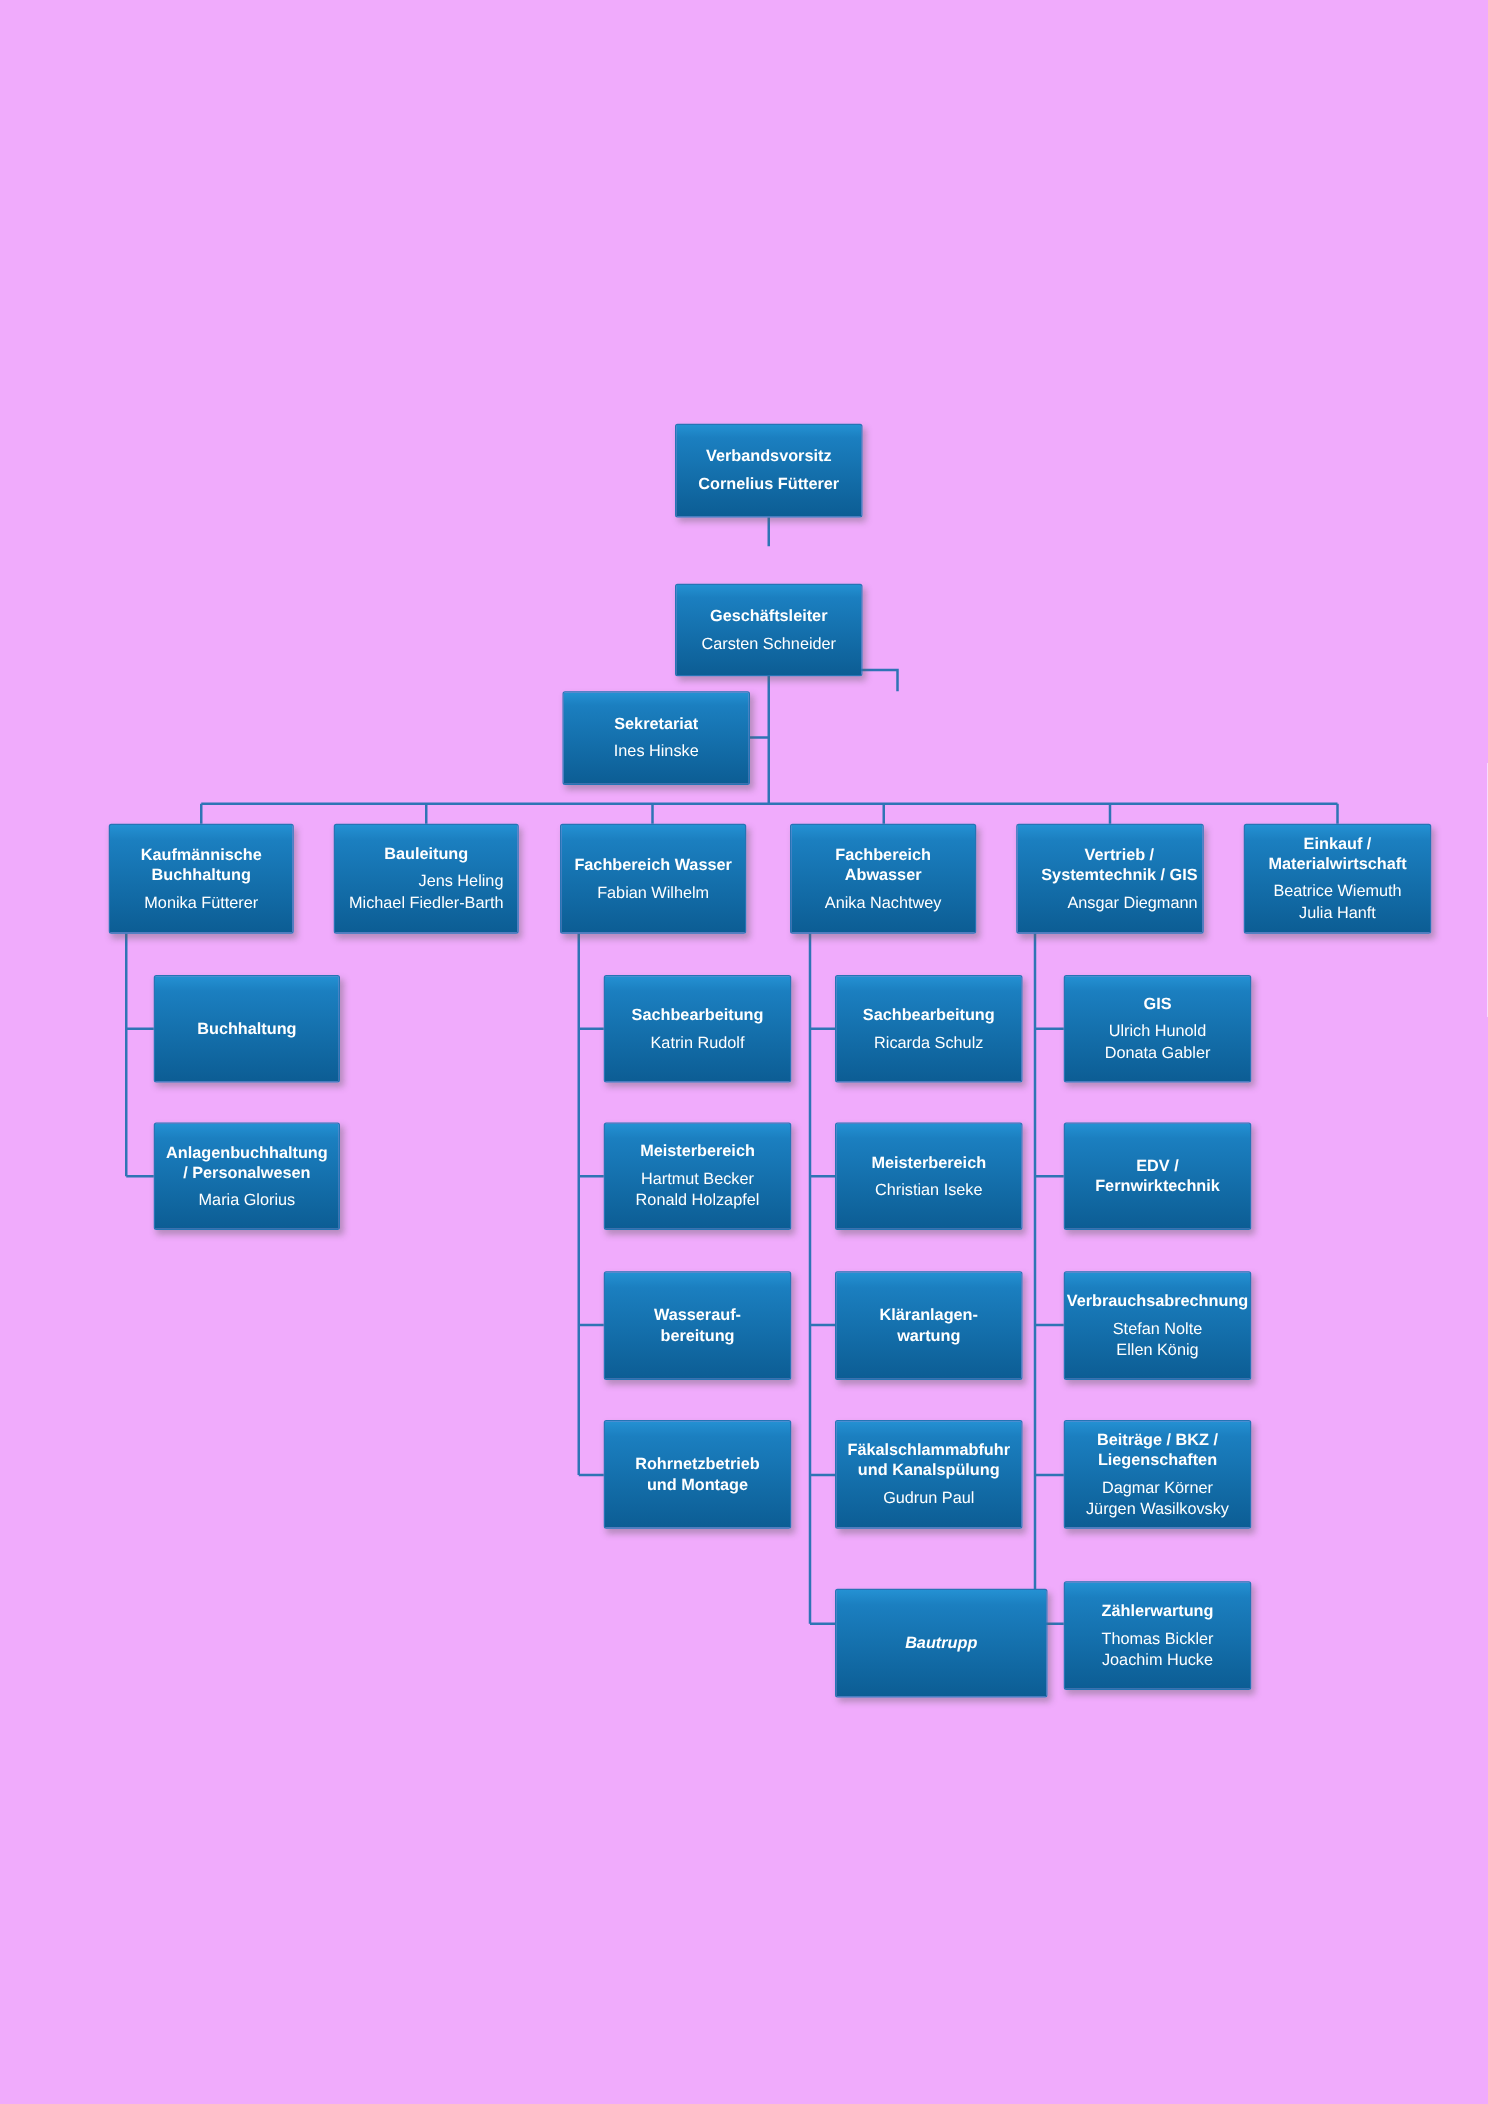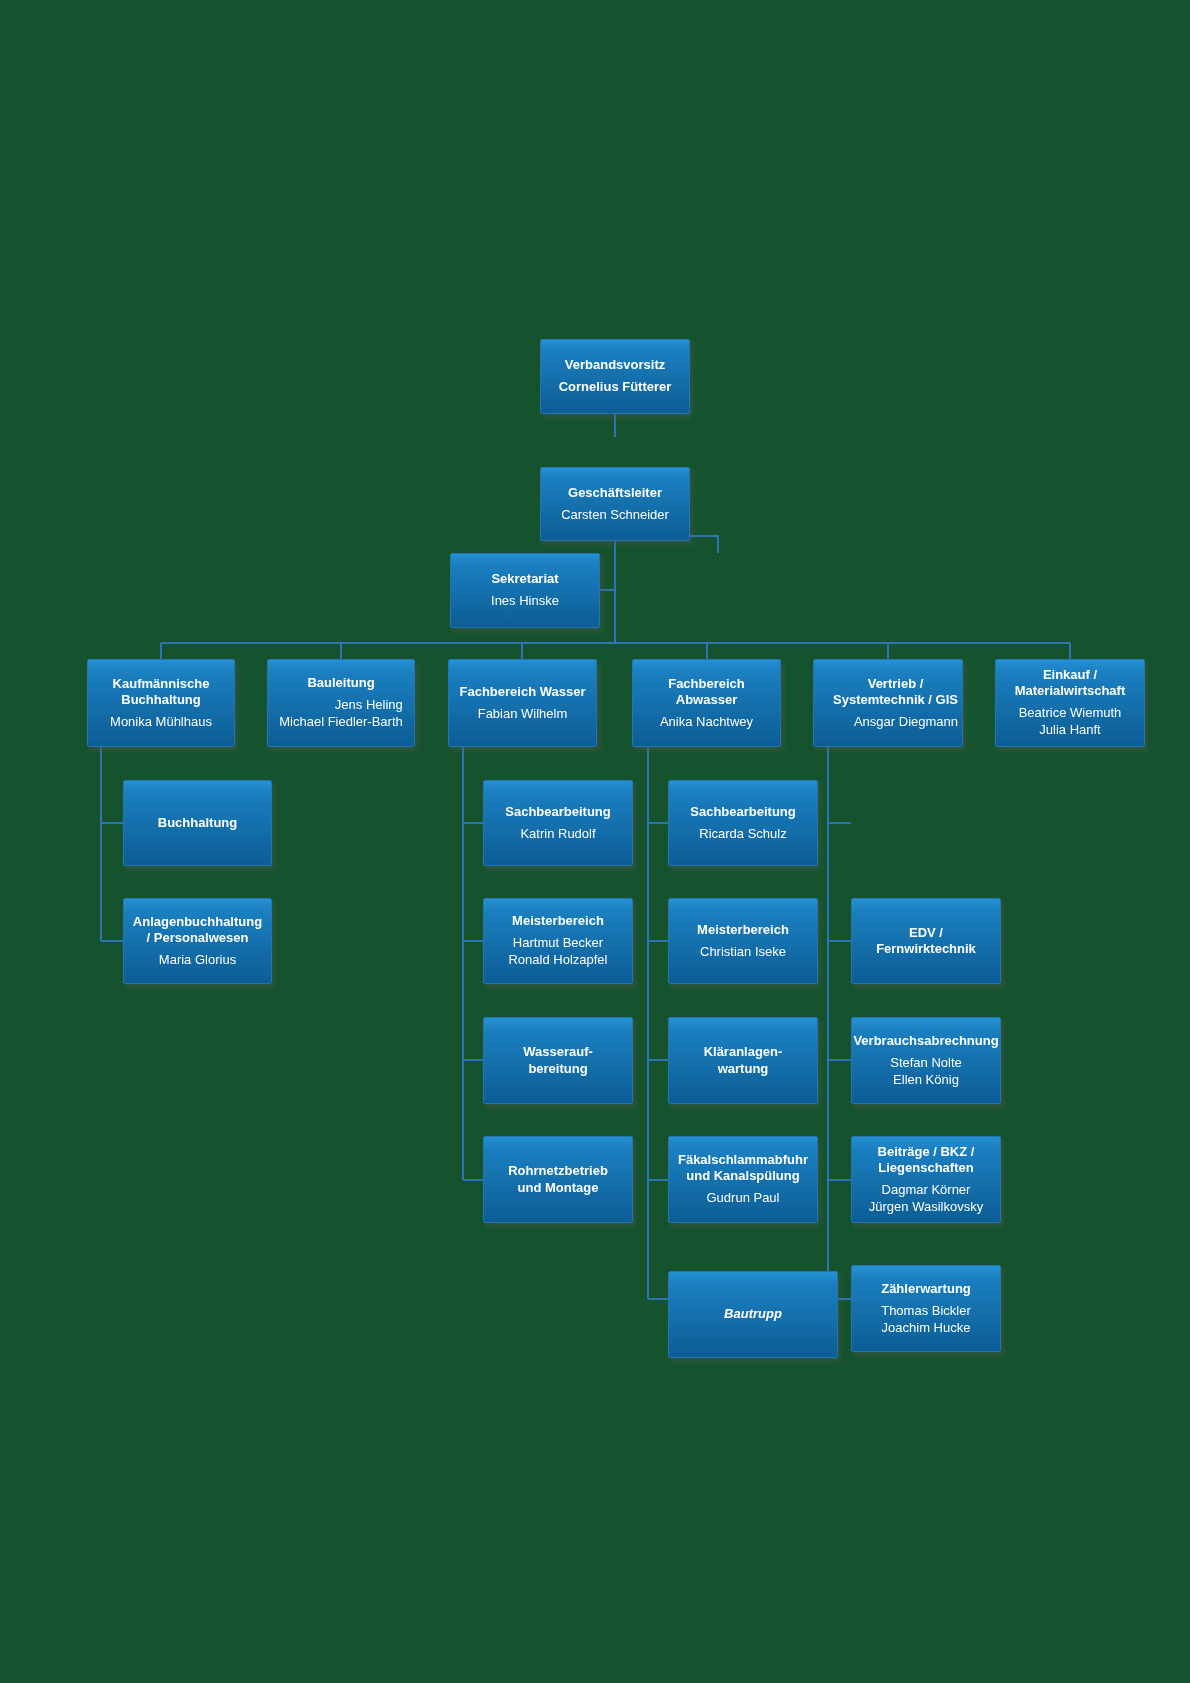--- a/index.html
+++ b/index.html
@@ -1,21 +1,21 @@
 <!DOCTYPE html>
 <html style="--box-top: #2491d3; --box-mid: #1b7fc0; --box-bottom: #0c5d94; --box-border: #2574b5; --connector: #2e74b5; --text: #ffffff;"><head>
 <meta charset="utf-8">
 <title>Org Chart</title>
 <style>
   html,body{margin:0;padding:0;background:#ffffff;}
   .canvas{
     position:relative;
     width:1190px;
     height:1683px;
-    background:#14532d;
+    background:#f0abfc;
     font-family:"Liberation Sans", sans-serif;
     overflow:hidden;
   }
   .connectors{
     position:absolute;
     left:0;top:0;
     width:1190px;
     height:1683px;
   }
   .connectors path{
@@ -85,21 +85,21 @@
 
   <div class="node" style="left:450px;top:553px;width:150px;height:75px;">
     <div class="title">Sekretariat</div>
     <div class="names">Ines Hinske</div>
   </div>
 
 
   <div class="node" style="left:87px;top:659px;width:148px;height:88px;">
     <div class="title">Kaufmännische
 Buchhaltung</div>
-    <div class="names">Monika Mühlhaus</div>
+    <div class="names">Monika Fütterer</div>
   </div>
 
   <div class="node" style="left:267px;top:659px;width:148px;height:88px;text-align:right;">
     <div class="title">Bauleitung</div>
     <div class="names">Jens Heling
 Michael Fiedler-Barth</div>
   </div>
 
   <div class="node" style="left:448px;top:659px;width:149px;height:88px;">
     <div class="title">Fachbereich Wasser</div>
@@ -174,20 +174,25 @@
   <div class="node" style="left:668px;top:1136px;width:150px;height:87px;">
     <div class="title">Fäkalschlammabfuhr
 und Kanalspülung</div>
     <div class="names">Gudrun Paul</div>
   </div>
 
   <div class="node" style="left:668px;top:1271px;width:170px;height:87px;font-style:italic;">
     <div class="title">Bautrupp</div>
   </div>
 
+  <div class="node" style="left:851px;top:780px;width:150px;height:86px;">
+    <div class="title">GIS</div>
+    <div class="names">Ulrich Hunold
+Donata Gabler</div>
+  </div>
 
   <div class="node" style="left:851px;top:898px;width:150px;height:86px;">
     <div class="title">EDV /
 Fernwirktechnik</div>
   </div>
 
   <div class="node" style="left:851px;top:1017px;width:150px;height:87px;">
     <div class="title">Verbrauchsabrechnung</div>
     <div class="names">Stefan Nolte
 Ellen König</div>

